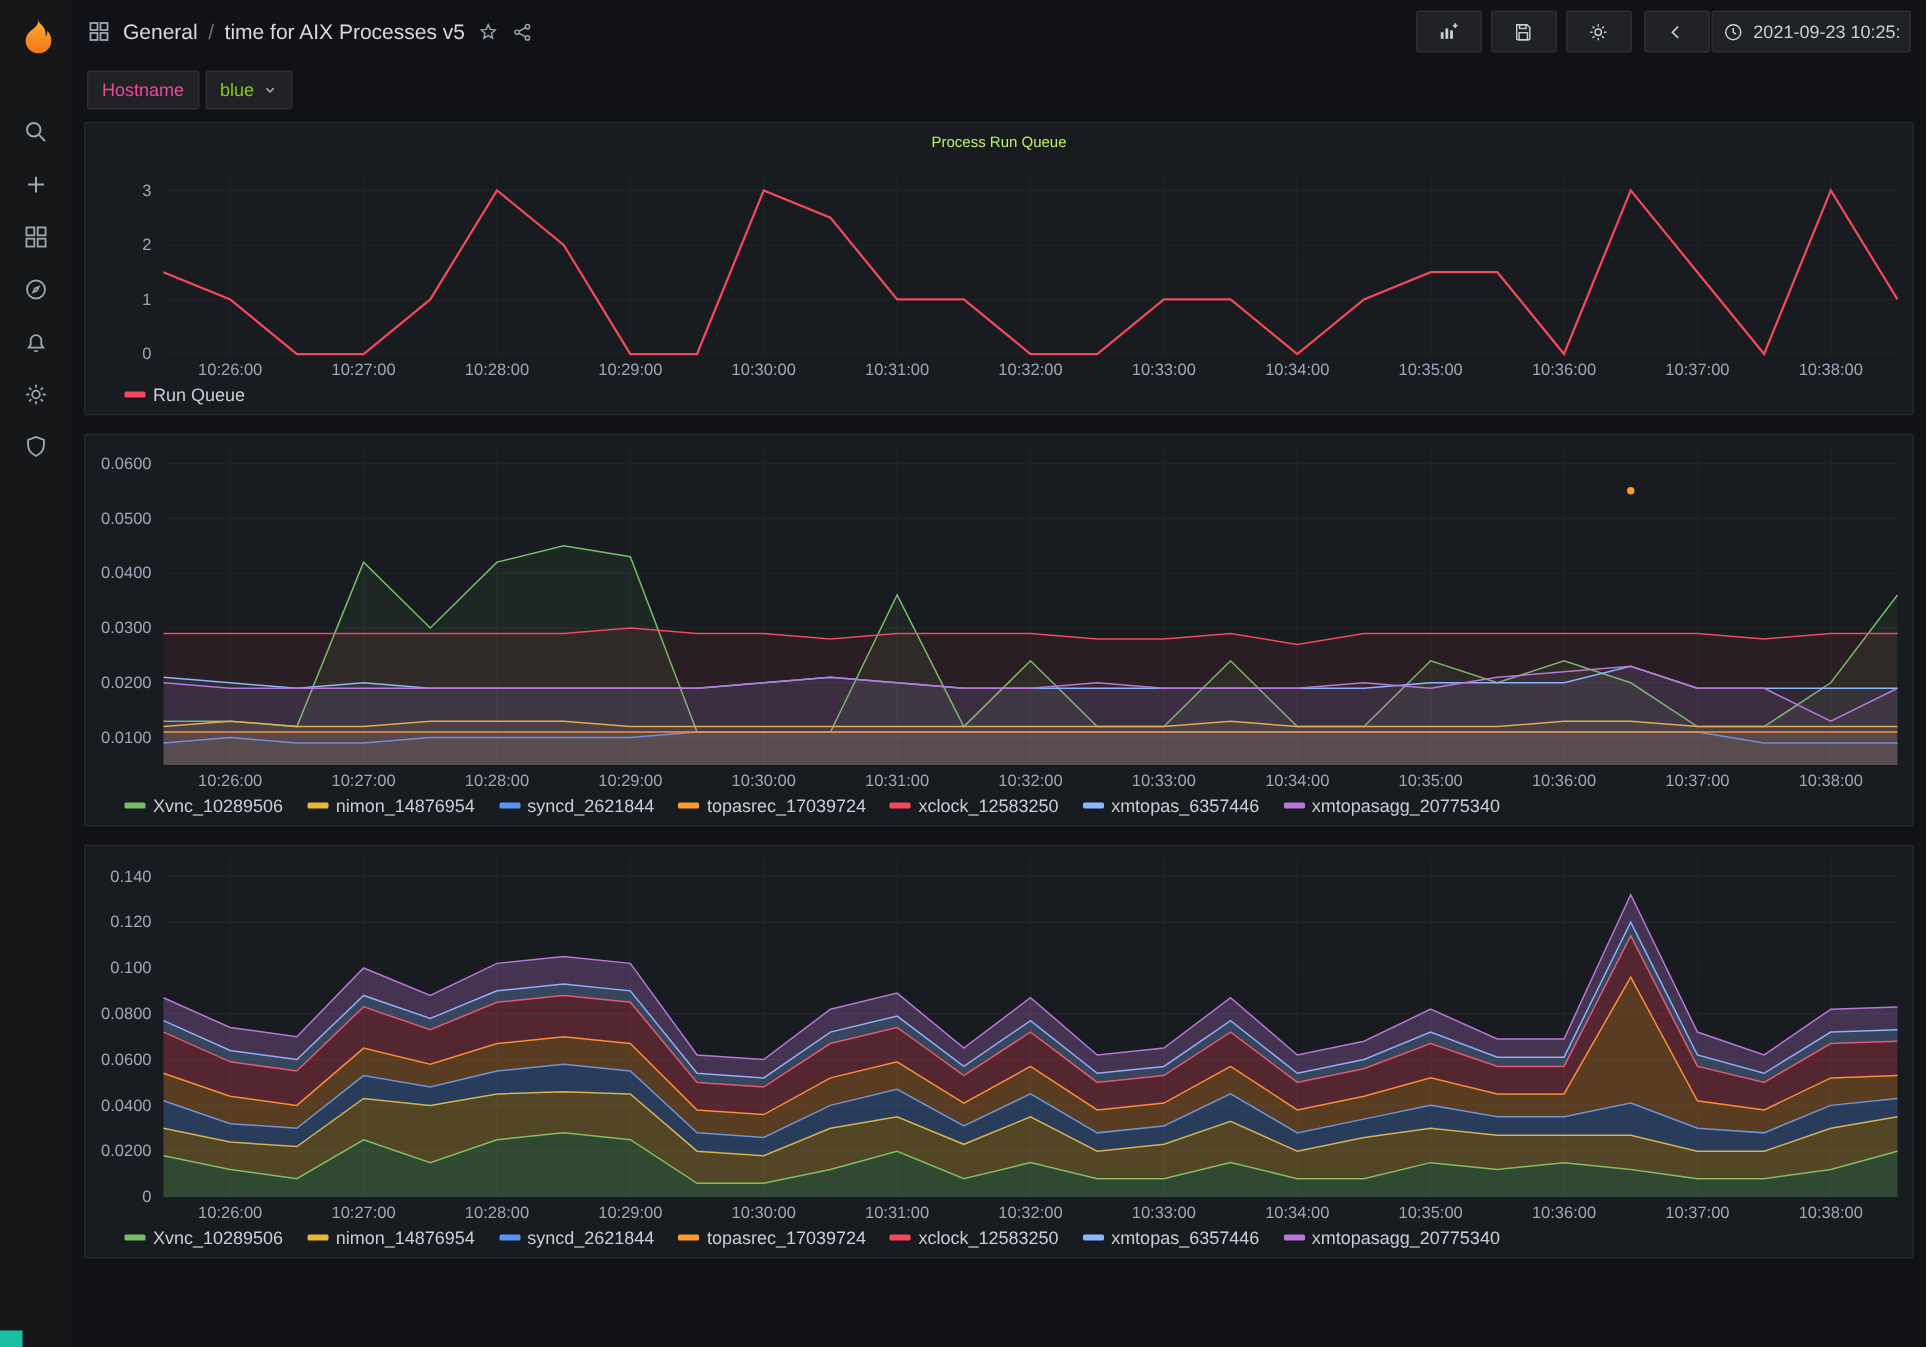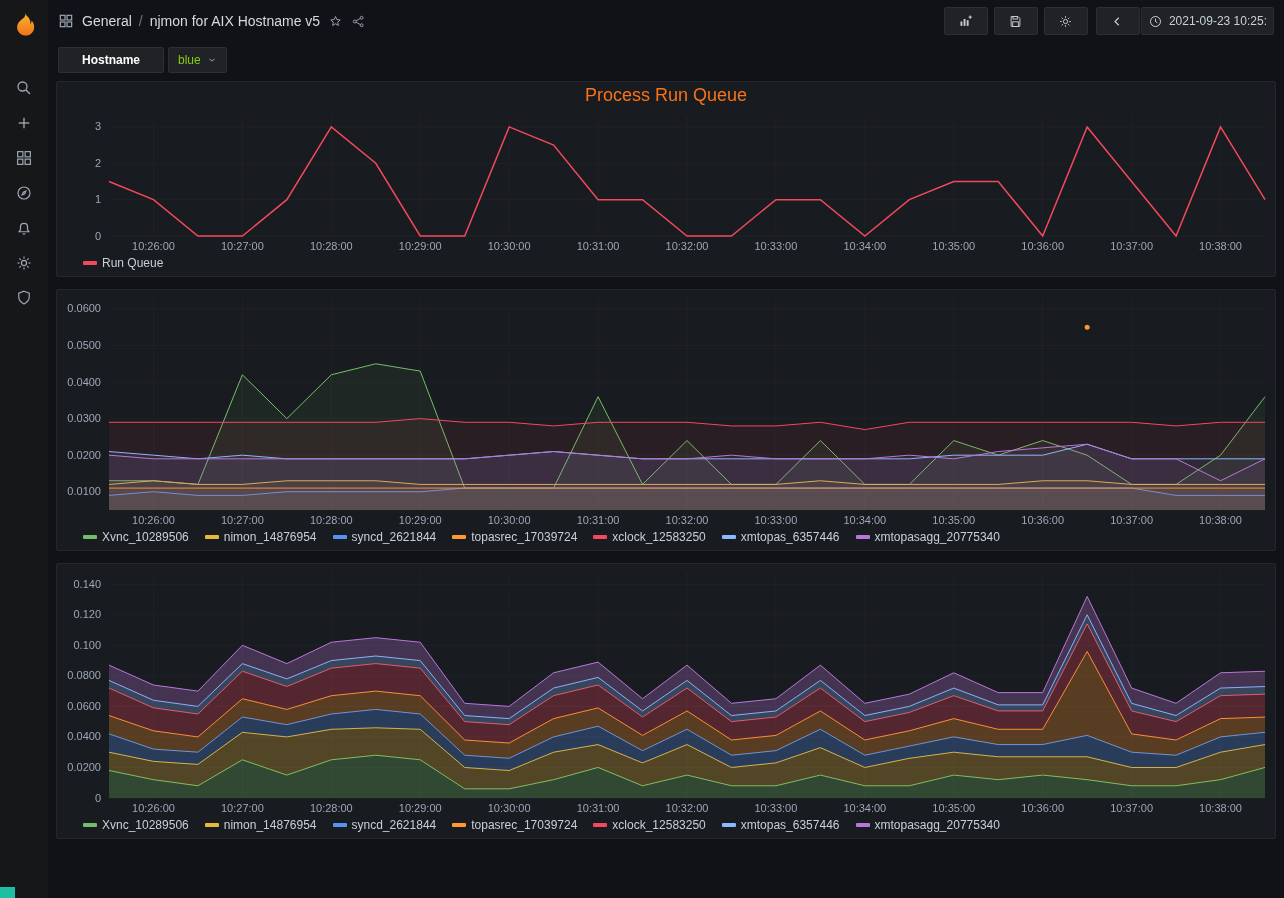--- a/index.html
+++ b/index.html
@@ -25,30 +25,30 @@
   .icon-link{display:flex;align-items:center;color:#9fa7b3;cursor:pointer}
   .icon-link svg{width:15px;height:15px}
   .nav-actions{margin-left:auto;display:flex;gap:6px;align-items:center;white-space:nowrap}
   .nav-btn{height:26px;min-width:30px;padding:0 6px;background:#202226;border:1px solid #2c2e33;border-radius:2px;
     display:flex;align-items:center;justify-content:center;color:#c7d0d9;cursor:pointer}
   .nav-btn svg{width:15px;height:15px}
   .btn-group{display:flex;gap:1px;margin-left:2px}
   .time-btn{gap:6px;font-size:12px}
   
   .submenu{display:flex;align-items:center;gap:4px;padding:5px 10px 8px;flex-shrink:0}
-  .var-label{height:24px;display:flex;align-items:center;padding:0 23px;font-size:12px;font-weight:700;
-    color:#ffffff;background:#202226;border:1px solid #2c2e33;border-radius:2px}
+  .var-label{height:24px;display:flex;align-items:center;padding:0 9px;font-size:12px;font-weight:400;
+    color:#ec4899;background:#202226;border:1px solid #2c2e33;border-radius:2px}
   .var-value{height:24px;display:flex;align-items:center;gap:6px;padding:0 9px;font-size:12px;
     color:#84cc16;background:#202226;border:1px solid #2c2e33;border-radius:2px;cursor:pointer}
   .var-value svg{width:10px;height:10px;color:#9fa7b3}
   
   .dash{flex:1;padding:0 8px 8px;overflow:hidden}
   .panel{background:#181b1f;border:1px solid #25272e;border-radius:2px;margin-bottom:12px}
   .panel-header{height:26px;display:flex;align-items:center;justify-content:center;
-    font-size:18px;font-weight:500;color:#f97316;cursor:pointer}
+    font-size:10px;font-weight:500;color:#bef264;cursor:pointer}
   .legend{display:flex;align-items:center;gap:16px;padding:2px 0 6px 26px;font-size:12px;color:#c7d0d9}
   .legend-item{display:flex;align-items:center;gap:5px;cursor:pointer}
   .swatch{width:14px;height:4px;border-radius:1px;display:inline-block}
   svg.chart{display:block}
   svg.chart text.tick{fill:#9da7b8;font-size:11px;font-family:"Liberation Sans",sans-serif}
 </style>
 </head>
 <body>
 
 <div class="app">
@@ -126,21 +126,21 @@
         <svg viewBox="0 0 24 24" fill="none" stroke="currentColor" stroke-width="1.8">
           <rect x="3.5" y="3.5" width="7" height="7"></rect>
             <rect x="13.5" y="3.5" width="7" height="7"></rect>
           <rect x="3.5" y="13.5" width="7" height="7"></rect>
             <rect x="13.5" y="13.5" width="7" height="7"></rect>
         </svg>
       </span>
       <nav class="breadcrumb">
         <span>General</span>
         <span class="crumb-sep">/</span>
-        <span>njmon for AIX Hostname v5</span>
+        <span>time for AIX Processes v5</span>
       </nav>
       <span class="icon-link">
         <svg viewBox="0 0 24 24" fill="none" stroke="currentColor" stroke-width="1.5">
           <path d="M12 4l2.2 4.9 5.3.6-4 3.6 1.1 5.2L12 15.6l-4.6 2.7 1.1-5.2-4-3.6 5.3-.6L12 4Z"></path>
         </svg>
       </span>
       <span class="icon-link">
         <svg viewBox="0 0 24 24" fill="none" stroke="currentColor" stroke-width="1.5">
           <circle cx="6" cy="12" r="2.3"></circle>
             <circle cx="17" cy="6" r="2.3"></circle>

